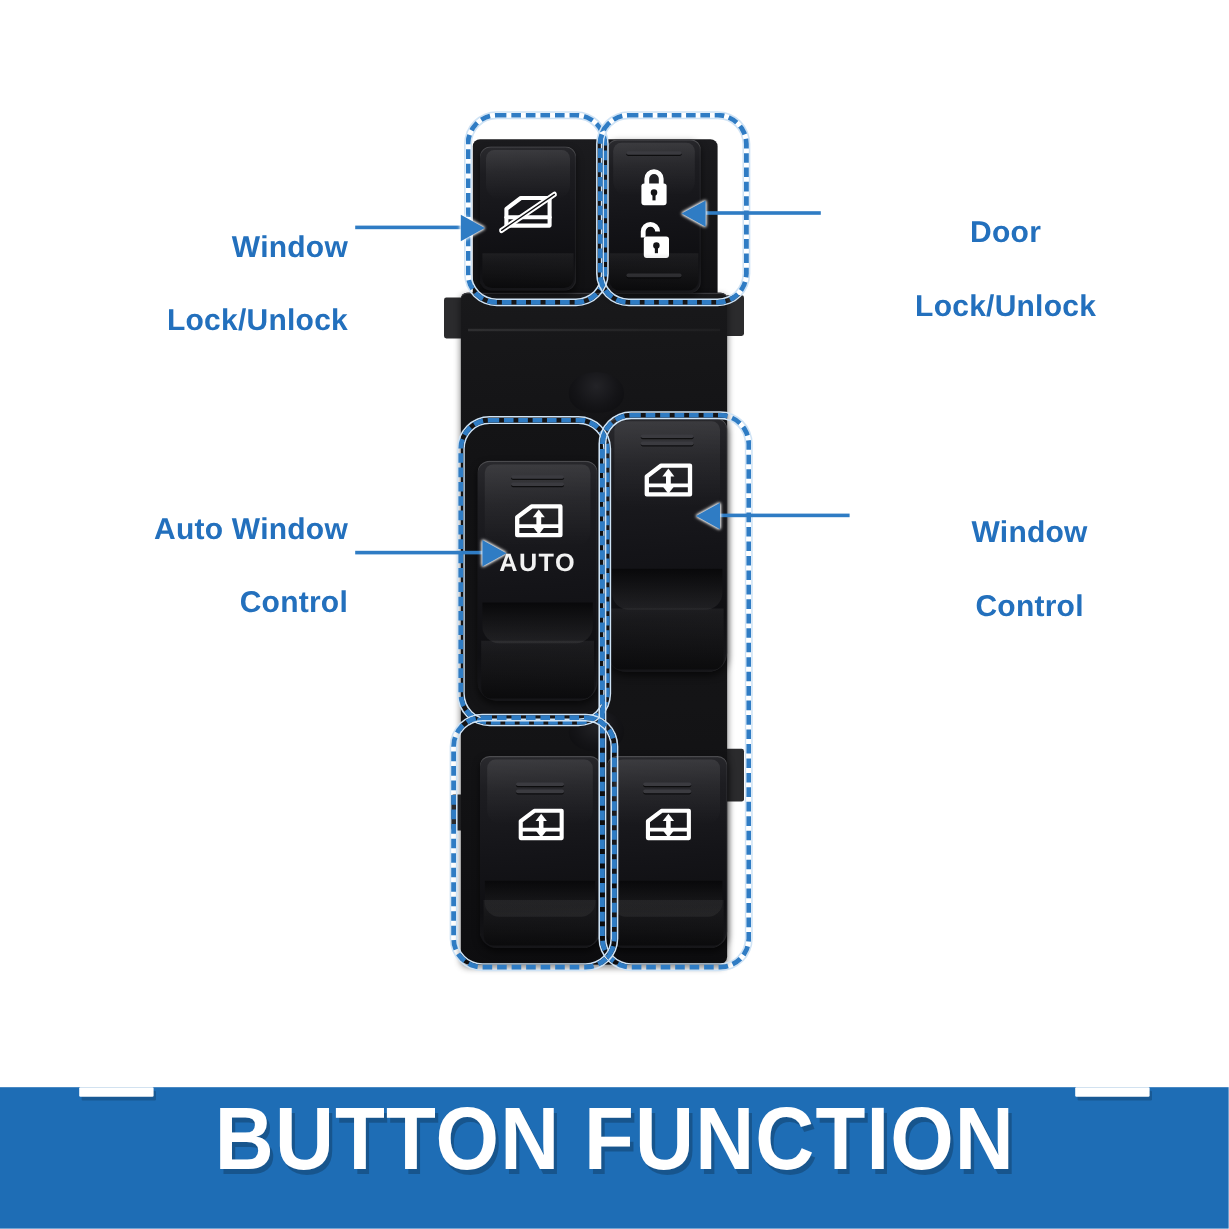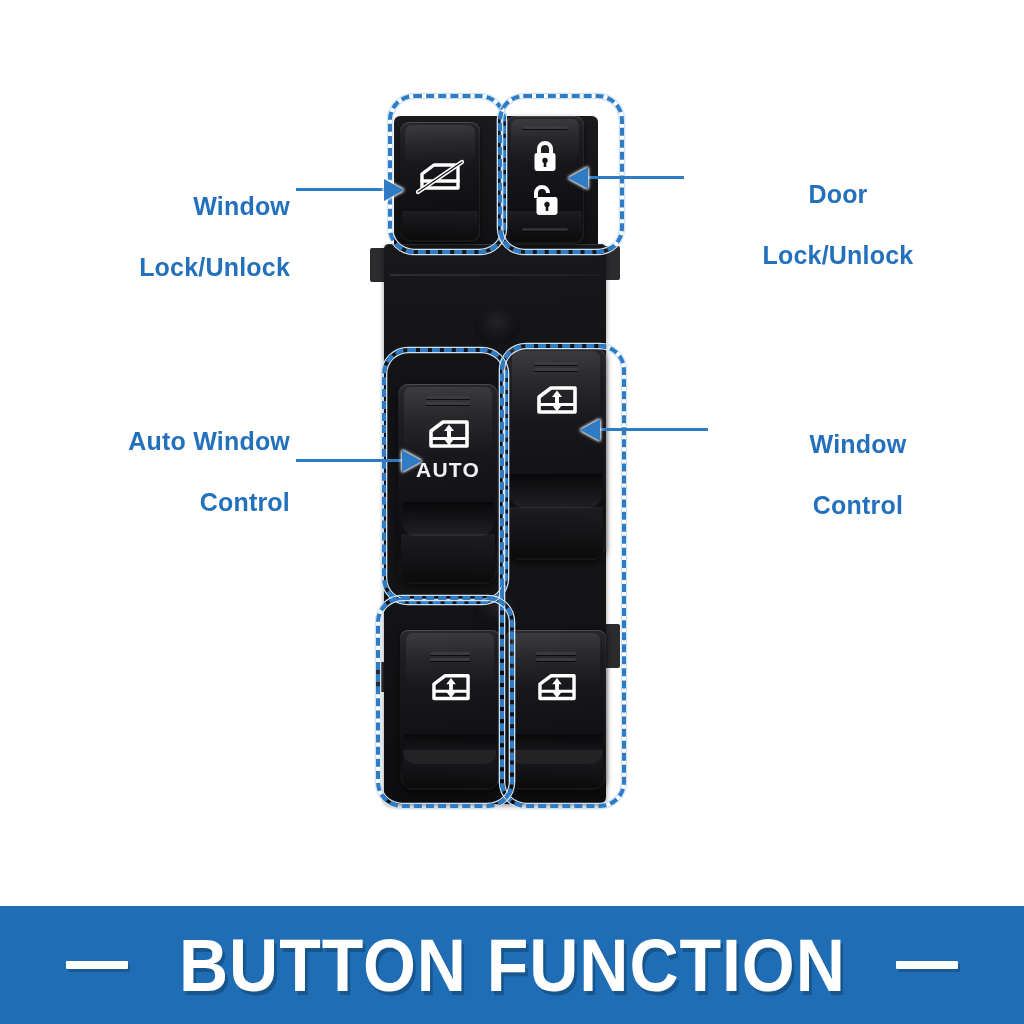--- a/index.html
+++ b/index.html
@@ -108,21 +108,21 @@
     border:4px dashed #2f7cc4;
     border-radius:26px;
     box-shadow:0 0 0 1.3px #cfe3f5, inset 0 0 0 1.3px #cfe3f5;
     pointer-events:none;
   }
 
   
   #banner{
     position:absolute;left:0;top:906px;width:1024px;height:118px;
     background:#1e6db5;
-    display:flex;align-items:center;justify-content:center;gap:22px;
+    display:flex;justify-content:center;gap:22px;
   }
   #banner .bdash{
     width:62px;height:8px;background:#ffffff;border-radius:1px;
     box-shadow:2px 3px 0 rgba(0,0,0,.18);
   }
   #banner .btitle{
     color:#ffffff;
     font-family:"Liberation Sans Narrow","Liberation Sans",sans-serif;
     font-weight:bold;
     font-size:74px;

